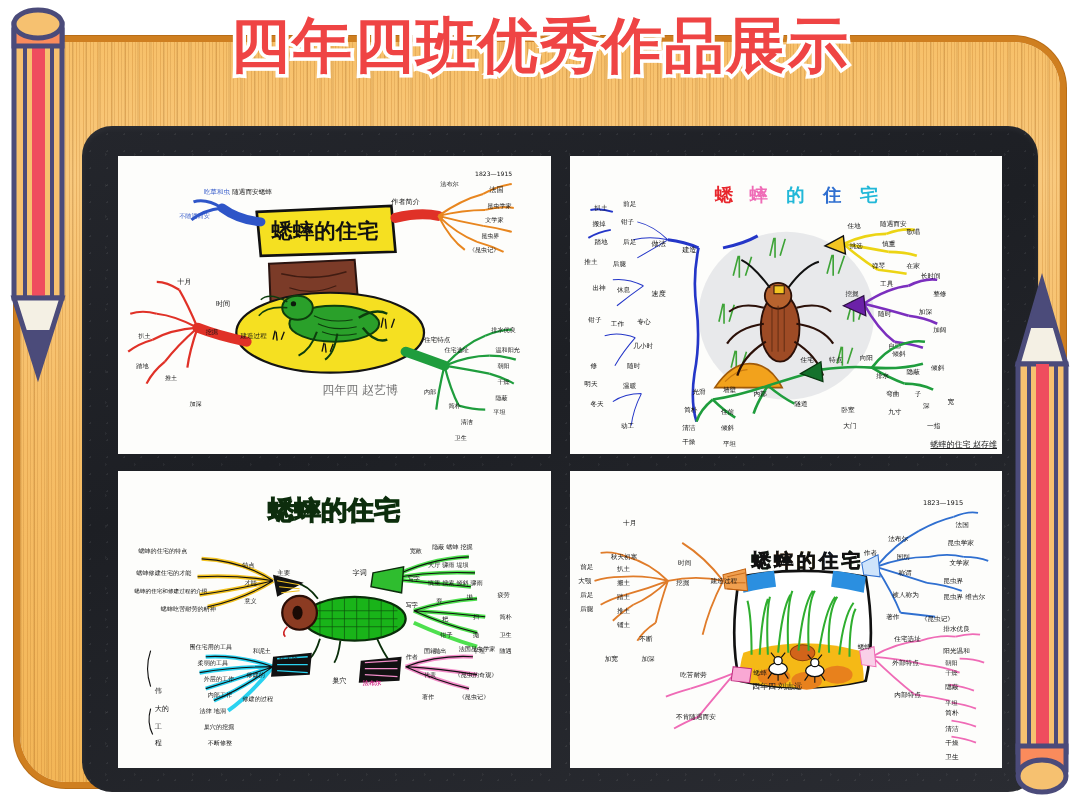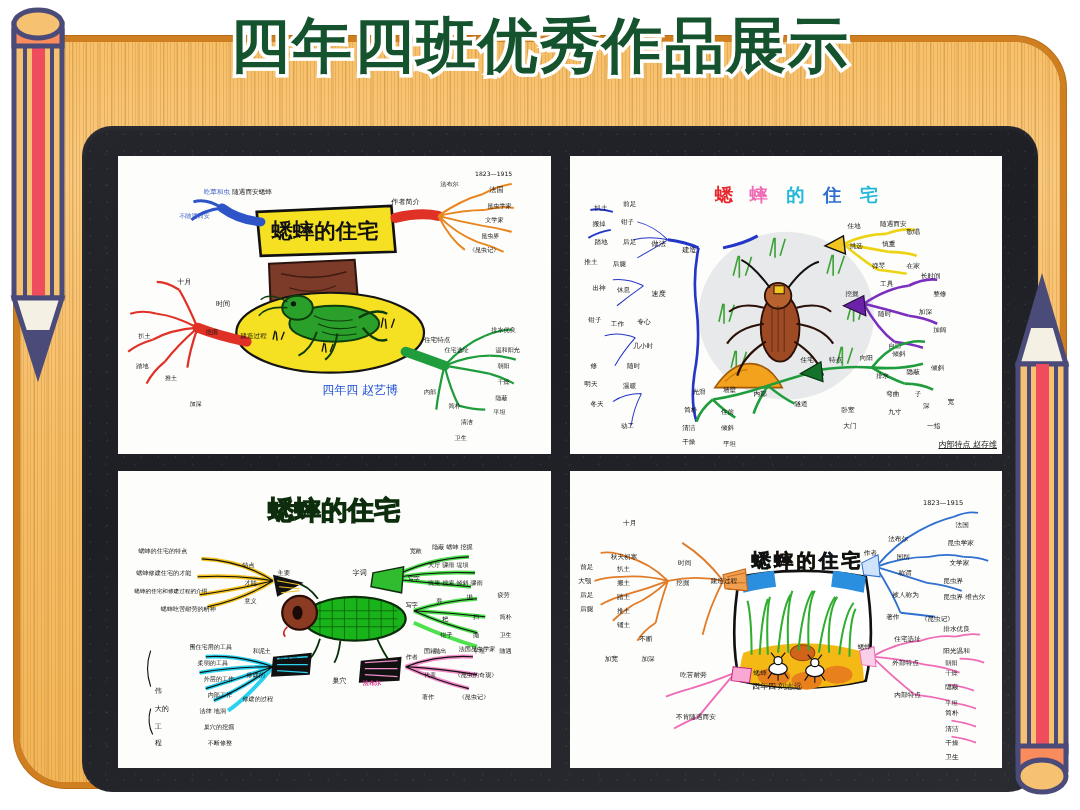--- a/index.html
+++ b/index.html
@@ -58,21 +58,21 @@
 
   
   .headline{
     position:absolute;left:0;right:0;top:-2px;height:96px;
     display:flex;align-items:center;justify-content:center;
     pointer-events:none;
   }
   .headline span{
     font-family:"DejaVu Sans","Liberation Sans",sans-serif;
     font-size:60px;font-weight:700;letter-spacing:2px;
-    color:#14532d;
+    color:#ef4444;
     -webkit-text-stroke:7px #ffffff;
     paint-order:stroke fill;
     text-shadow:0 3px 0 rgba(255,255,255,.9);
   }
 
   
   .pencil{position:absolute;}
 
   
   #pencil-left{left:8px;top:4px;width:60px;height:400px;}
@@ -188,21 +188,21 @@
             <text x="372" y="212" font-size="6" fill="#111" font-family="'DejaVu Sans',sans-serif">朝阳</text>
             <text x="372" y="228" font-size="6" fill="#111" font-family="'DejaVu Sans',sans-serif">干燥</text>
             <text x="370" y="244" font-size="6" fill="#111" font-family="'DejaVu Sans',sans-serif">隐蔽</text>
             <text x="368" y="258" font-size="6" fill="#111" font-family="'DejaVu Sans',sans-serif">平坦</text>
             <text x="300" y="238" font-size="6" fill="#111" font-family="'DejaVu Sans',sans-serif">内部</text>
             <text x="324" y="252" font-size="6" fill="#111" font-family="'DejaVu Sans',sans-serif">简朴</text>
             <text x="336" y="268" font-size="6" fill="#111" font-family="'DejaVu Sans',sans-serif">清洁</text>
             <text x="330" y="284" font-size="6" fill="#111" font-family="'DejaVu Sans',sans-serif">卫生</text>
           </svg>
           <div style="position:absolute;left:56%;top:76%;transform:translateX(-50%);
-                      font-size:12px;color:#1d4ed8;white-space:nowrap;
+                      font-size:12px;color:#737373;white-space:nowrap;
                       font-family:'DejaVu Sans',sans-serif;">四年四 赵艺博</div>
         </div>
 
         <div class="panel">
           <div class="paper"></div>
           <svg viewBox="0 0 424 298" preserveAspectRatio="none">
 
             <ellipse cx="212" cy="160" rx="86" ry="84" fill="#cfd0d6" opacity=".45"></ellipse>
             <g stroke="#35a02e" stroke-width="1.6" fill="none" opacity=".95">
               <path d="M160 120 l5 -20 M166 122 l0 -22 M172 120 l6 -19"></path>
@@ -331,21 +331,21 @@
             <text x="350" y="272" font-size="6.5" fill="#111" font-family="'DejaVu Sans',sans-serif">一指</text>
 
             <text x="142" y="45" font-size="18" fill="#e8262c" font-family="'DejaVu Sans',sans-serif" font-weight="700">蟋</text>
             <text x="176" y="45" font-size="18" fill="#ef6bb6" font-family="'DejaVu Sans',sans-serif" font-weight="700">蟀</text>
             <text x="212" y="45" font-size="18" fill="#22b8d8" font-family="'DejaVu Sans',sans-serif" font-weight="700">的</text>
             <text x="248" y="45" font-size="18" fill="#2f6fd0" font-family="'DejaVu Sans',sans-serif" font-weight="700">住</text>
             <text x="284" y="45" font-size="18" fill="#22b8d8" font-family="'DejaVu Sans',sans-serif" font-weight="700">宅</text>
           </svg>
           <div style="position:absolute;right:5px;bottom:4px;font-size:8px;color:#1a1a1a;
                       text-align:right;line-height:1.25;white-space:nowrap;
-                      text-decoration:underline;font-family:'DejaVu Sans',sans-serif;">内部特点 赵存维</div>
+                      text-decoration:underline;font-family:'DejaVu Sans',sans-serif;">蟋蟀的住宅 赵存维</div>
         </div>
 
         <div class="panel topline-cyan">
           <div class="paper"></div>
           <svg viewBox="0 0 424 298" preserveAspectRatio="none">
 
             <text x="212" y="48" font-size="26" text-anchor="middle" fill="#2fbd2f" stroke="#0d2d0d" stroke-width="1.2" font-family="'DejaVu Sans',sans-serif" font-weight="700">蟋蟀的住宅</text>
 
             <g>
               <ellipse cx="232" cy="148" rx="50" ry="22" fill="#19b419" stroke="#0a2e0a" stroke-width="2.2"></ellipse>

